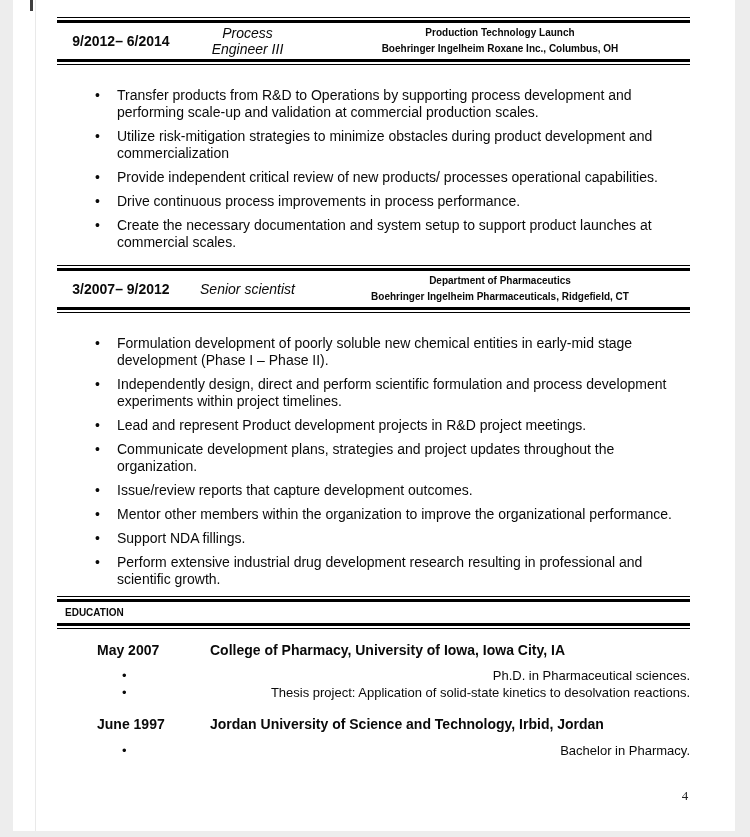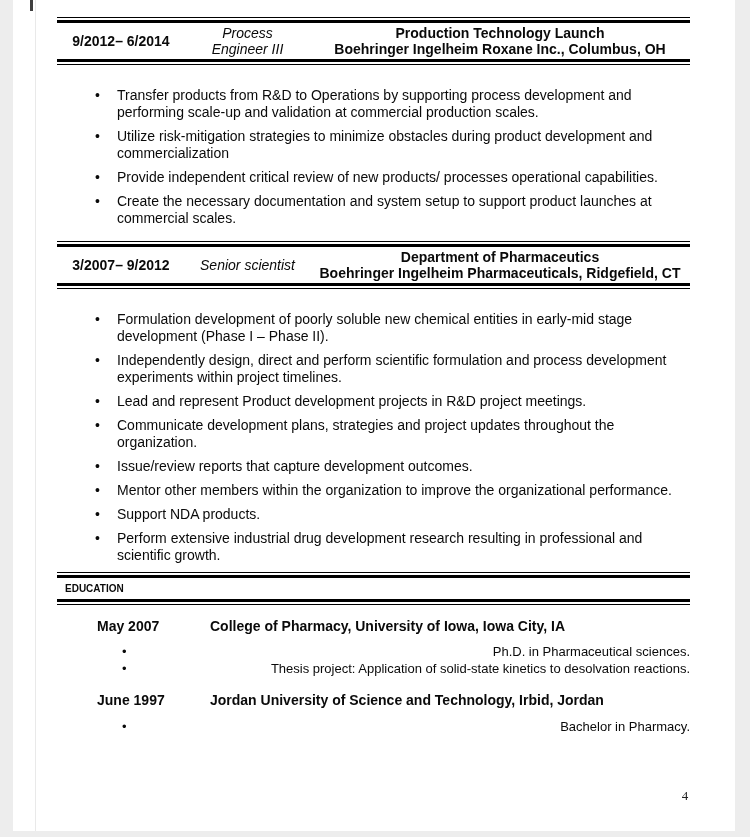--- a/index.html
+++ b/index.html
@@ -24,21 +24,21 @@
   .dline-t .thick,.dline-b .thick{ height:3px; background:#000; }
 
   
   .job-head { width:633px; }
   .job-head.first { margin-top:17px; }
   .job-head.second { margin-top:14px; }
   .job-row { display:flex; align-items:center; padding:2px 0; min-height:36px; }
   .cell { text-align:center; }
   .cell.dates { width:128px; font-weight:bold; font-size:14px; line-height:16px; }
   .cell.title { width:125px; font-style:italic; font-size:14px; line-height:16px; }
-  .cell.org   { width:380px; font-weight:bold; font-size:14px; line-height:16px; }
+  .cell.org   { width:380px; font-weight:bold; font-size:10px; line-height:16px; }
   .cell span { display:block; }
 
   
   ul.bullets { list-style:none; margin-top:22px; }
   ul.bullets li {
     position:relative; padding-left:60px; margin-bottom:7px;
     font-size:14px; line-height:17px;
   }
   ul.bullets li::before {
     content:"\2022"; position:absolute; left:38px; top:0;
@@ -111,20 +111,23 @@
 performing scale-up and validation at commercial production scales.</span>
             </li>
           <li>
               <span class="bt">Utilize risk-mitigation strategies to minimize obstacles during product development and
 commercialization</span>
             </li>
           <li>
               <span class="bt">Provide independent critical review of new products/ processes operational capabilities.</span>
             </li>
           <li>
+              <span class="bt">Drive continuous process improvements in process performance.</span>
+            </li>
+          <li>
               <span class="bt">Create the necessary documentation and system setup to support product launches at
 commercial scales.</span>
             </li>
         </ul>
       </section>
 
       <section>
         <div class="job-head second">
           <div class="dline-t">
             <div class="thin"></div>
@@ -164,21 +167,21 @@
               <span class="bt">Communicate development plans, strategies and project updates throughout the
 organization.</span>
             </li>
           <li>
               <span class="bt">Issue/review reports that capture development outcomes.</span>
             </li>
           <li>
               <span class="bt">Mentor other members within the organization to improve the organizational performance.</span>
             </li>
           <li>
-              <span class="bt">Support NDA products.</span>
+              <span class="bt">Support NDA fillings.</span>
             </li>
           <li>
               <span class="bt">Perform extensive industrial drug development research resulting in professional and
 scientific growth.</span>
             </li>
         </ul>
       </section>
 
       <section>
         <div class="edu-head">

